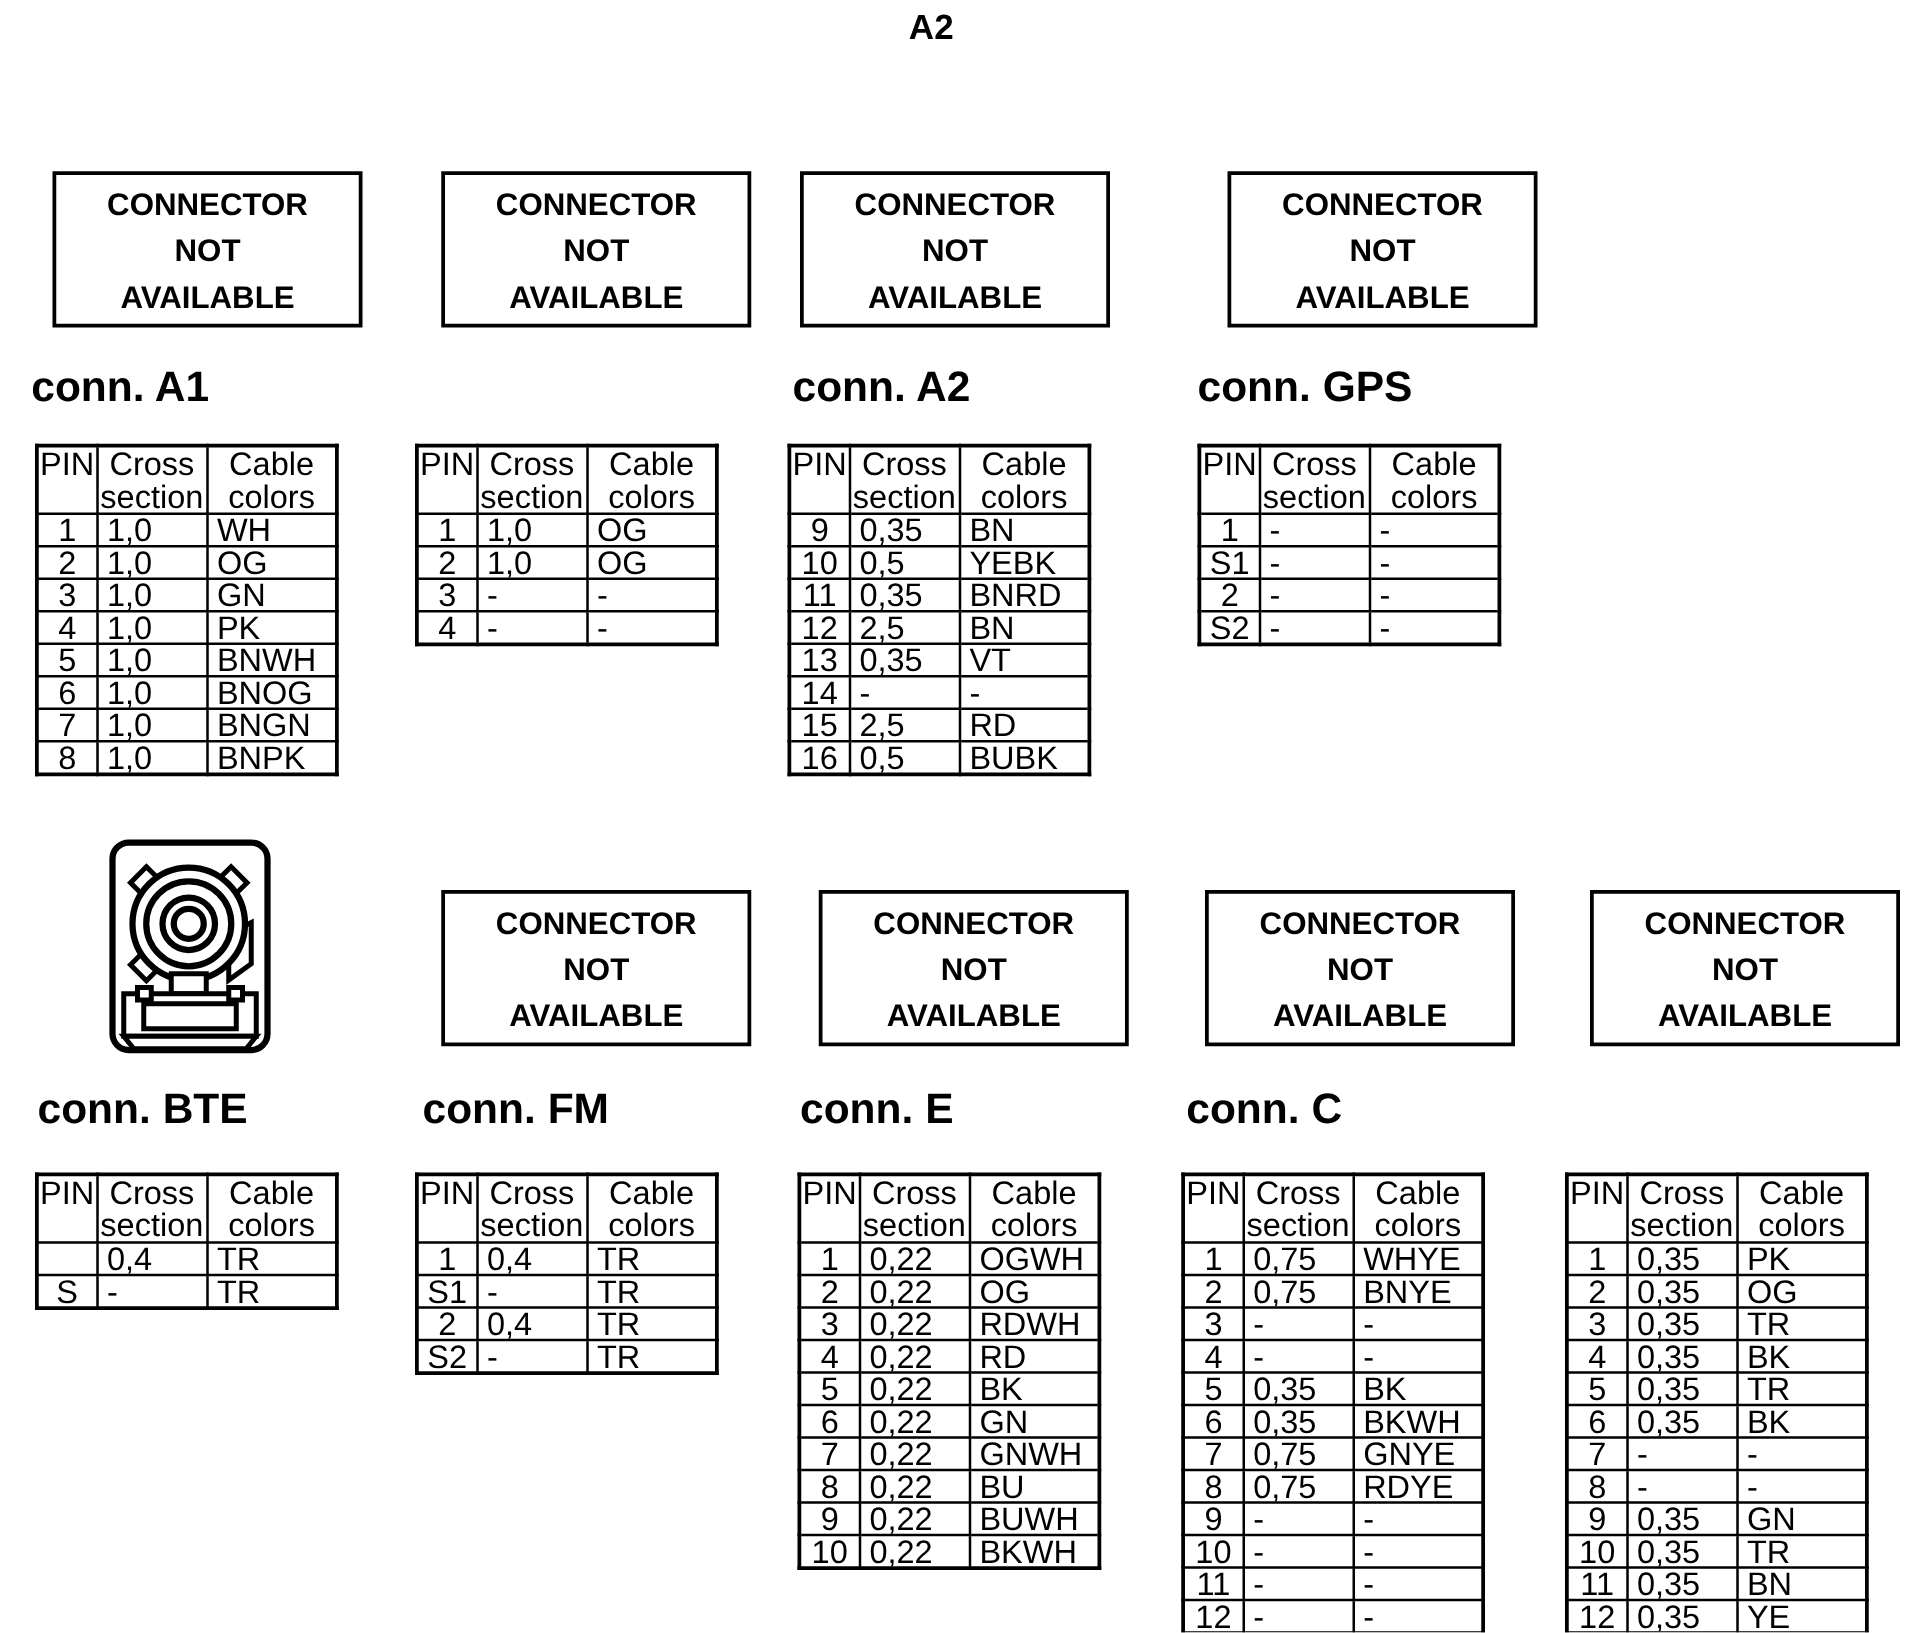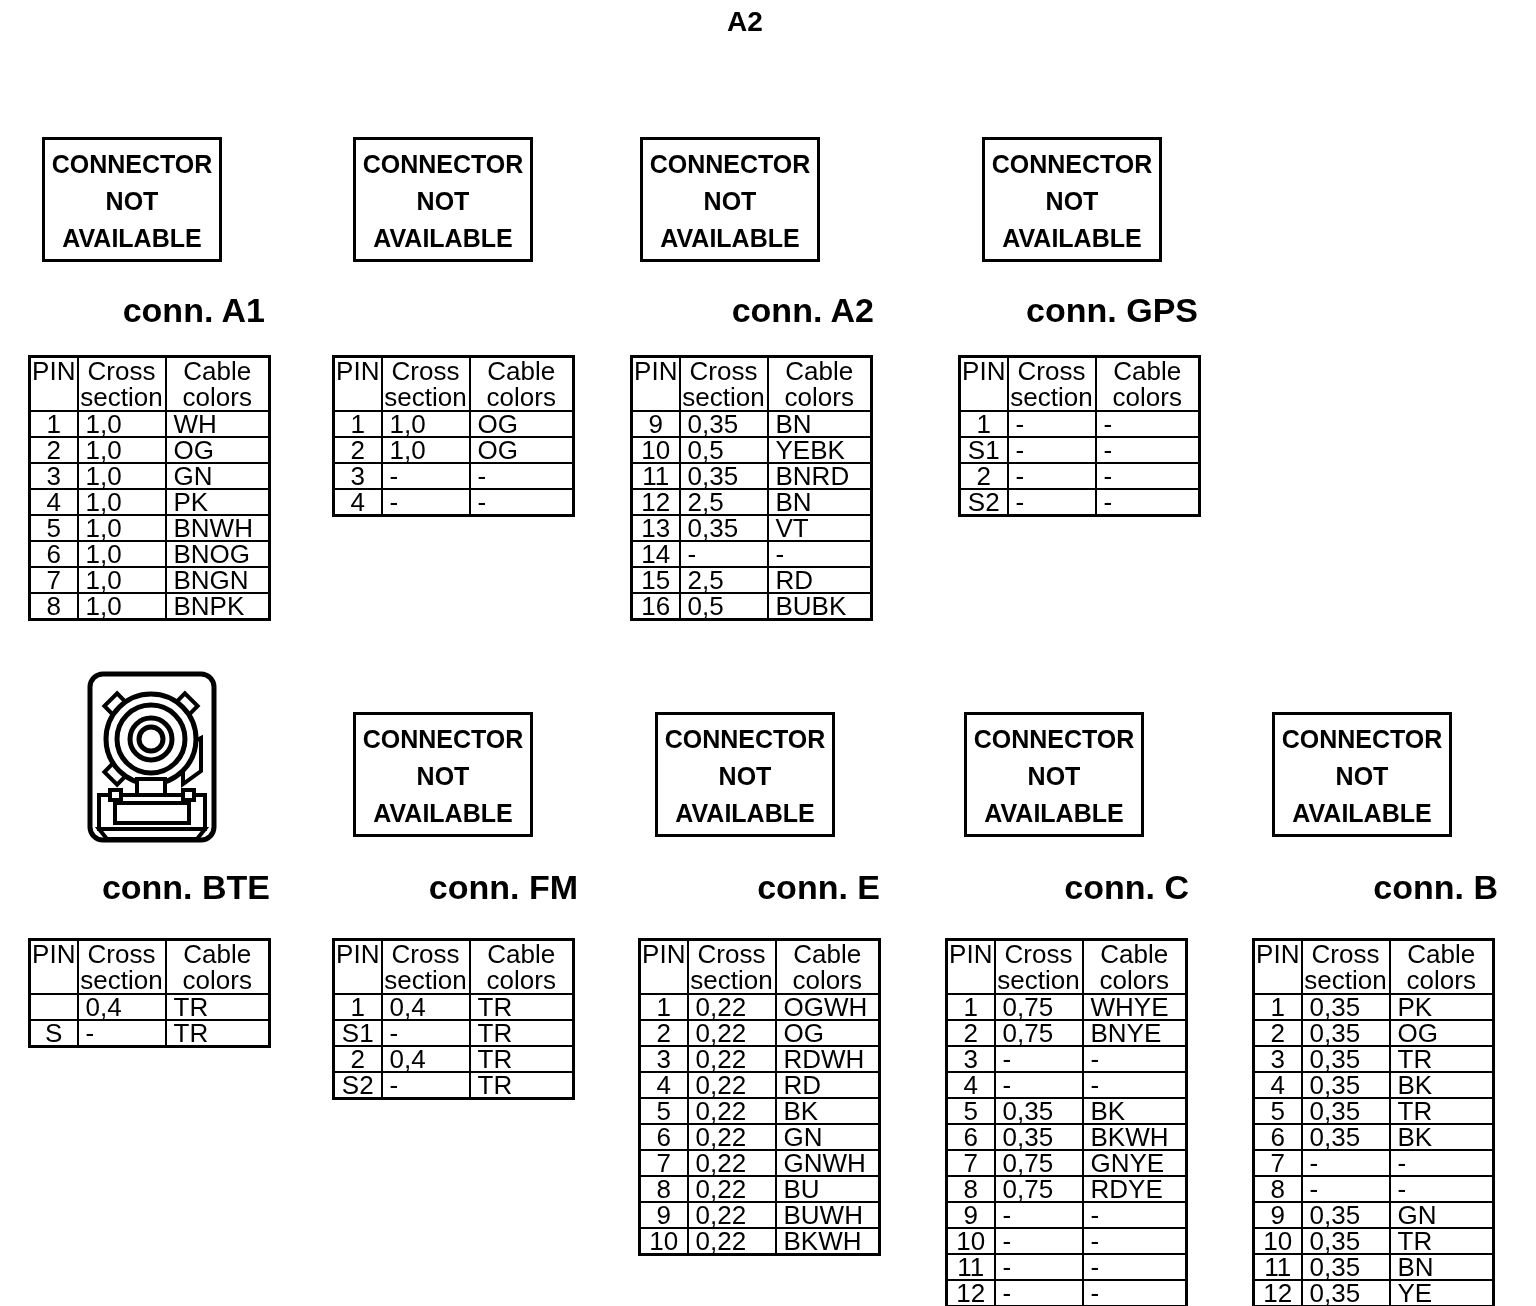--- a/index.html
+++ b/index.html
@@ -10,37 +10,37 @@
     color:#000000;
     font-family:"Liberation Sans", sans-serif;
     overflow:hidden;
   }
   .page-title{
     position:absolute;left:595px;top:6px;width:300px;
     text-align:center;font-size:28px;font-weight:bold;
   }
   
   .na-box{
-    position:absolute;width:180px;height:125px;
+    position:absolute;width:248px;height:125px;
     border:3px solid #000;box-sizing:border-box;
     text-align:center;font-weight:bold;font-size:25px;line-height:37px;
     padding-top:6px;
   }
   .na-box span{display:block;}
   #box-a1{left:42px;top:137px;}
   #box-d{left:353px;top:137px;}
   #box-a2{left:640px;top:137px;}
   #box-gps{left:982px;top:137px;}
   #box-fm{left:353px;top:712px;}
   #box-e{left:655px;top:712px;}
   #box-c{left:964px;top:712px;}
   #box-b{left:1272px;top:712px;}
   
   .conn-label{
-    position:absolute;width:240px;text-align:right;
+    position:absolute;width:240px;text-align:left;
     font-size:34px;font-weight:bold;white-space:nowrap;
   }
   #label-a1{left:25px;top:291px;}
   #label-d{left:342px;top:291px;}
   #label-a2{left:634px;top:291px;}
   #label-gps{left:958px;top:291px;}
   #label-bte{left:30px;top:868px;}
   #label-fm{left:338px;top:868px;}
   #label-e{left:640px;top:868px;}
   #label-c{left:949px;top:868px;}
@@ -147,21 +147,20 @@
     <span>AVAILABLE</span>
   </div>
 
   <div class="conn-label" id="label-a1">conn. A1</div>
   <div class="conn-label" id="label-a2">conn. A2</div>
   <div class="conn-label" id="label-gps">conn. GPS</div>
   <div class="conn-label" id="label-bte">conn. BTE</div>
   <div class="conn-label" id="label-fm">conn. FM</div>
   <div class="conn-label" id="label-e">conn. E</div>
   <div class="conn-label" id="label-c">conn. C</div>
-  <div class="conn-label" id="label-b">conn. B</div>
 
   <table class="pin-table" id="table-a1">
     <colgroup>
         <col style="width:48px">
         <col style="width:88px">
         <col style="width:104px">
       </colgroup>
     <thead>
         <tr>
       <th><span>PIN</span></th>

